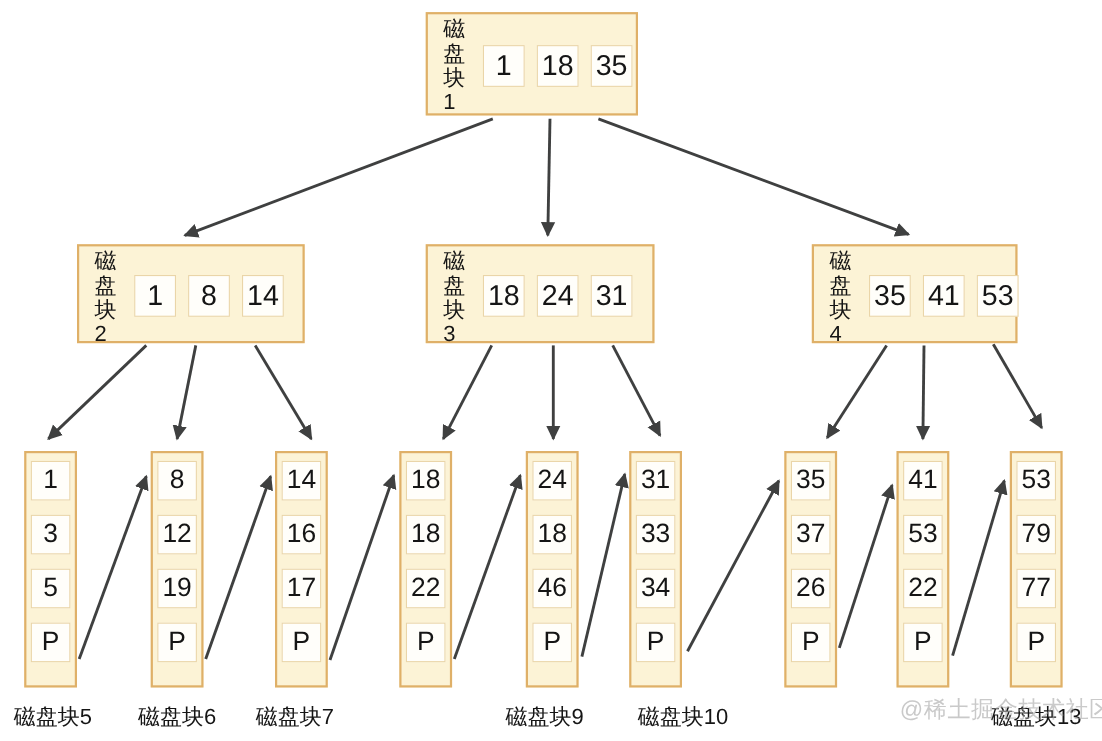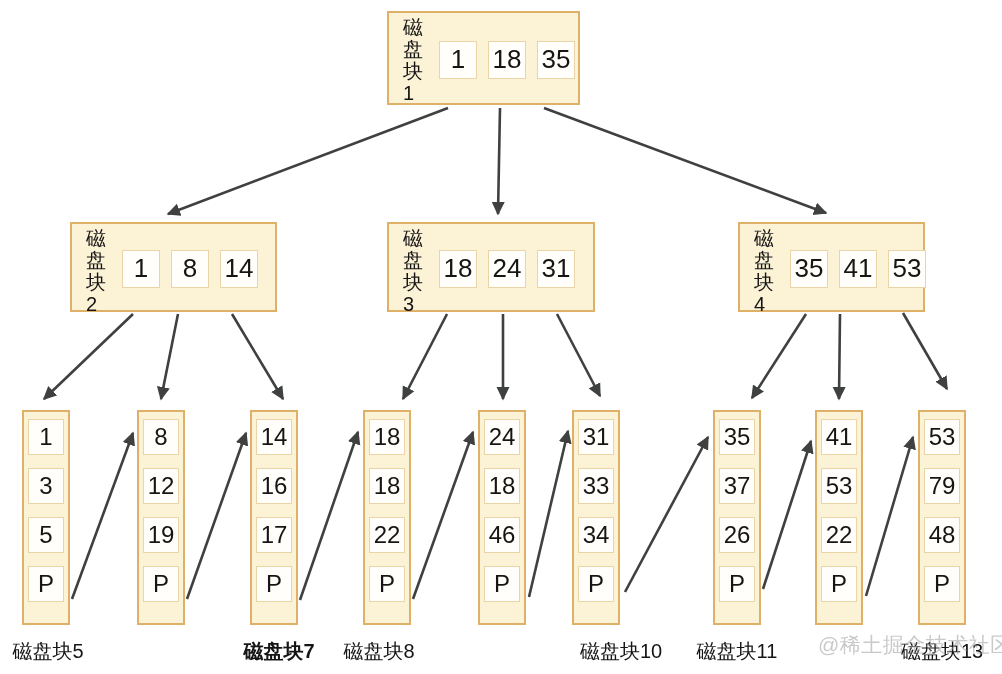--- a/index.html
+++ b/index.html
@@ -178,26 +178,26 @@
   </div>
   <div class="leaf" style="left:815px;">
     <div class="cell">41</div>
     <div class="cell">53</div>
     <div class="cell">22</div>
     <div class="cell">P</div>
   </div>
   <div class="leaf" style="left:918px;">
     <div class="cell">53</div>
     <div class="cell">79</div>
-    <div class="cell">48</div>
+    <div class="cell">77</div>
     <div class="cell">P</div>
   </div>
 
   <div class="leaf-label" style="left:-17px;">磁盘块5</div>
-  <div class="leaf-label" style="left:214px;font-weight:bold;">磁盘块7</div>
-  <div class="leaf-label" style="left:314px;">磁盘块8</div>
+  <div class="leaf-label" style="left:96px;">磁盘块6</div>
+  <div class="leaf-label" style="left:203px;">磁盘块7</div>
+  <div class="leaf-label" style="left:430px;">磁盘块9</div>
   <div class="leaf-label" style="left:556px;">磁盘块10</div>
-  <div class="leaf-label" style="left:672px;">磁盘块11</div>
   <div class="leaf-label" style="left:877px;">磁盘块13</div>
 
   <div class="watermark">@稀土掘金技术社区</div>
 
 </div>
 
 </body></html>

